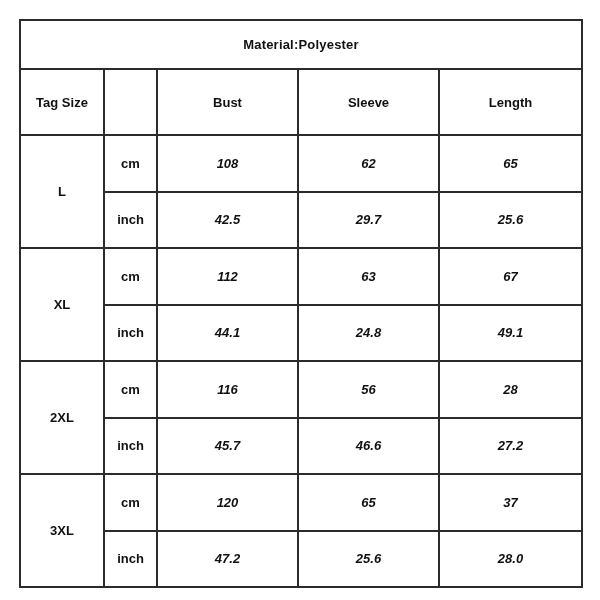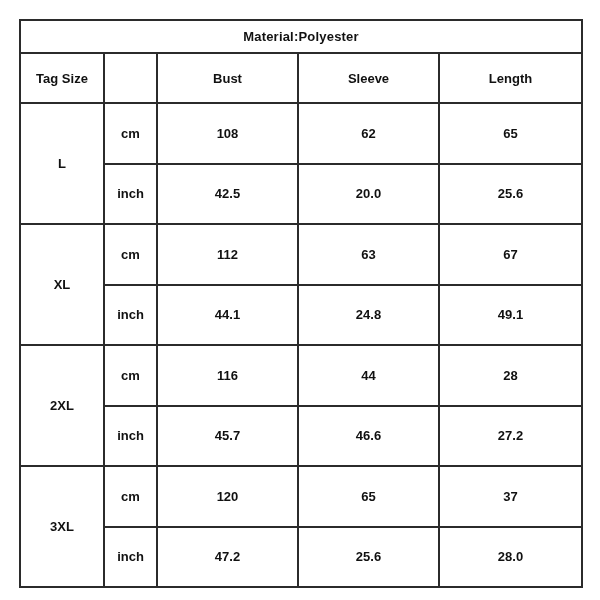--- a/index.html
+++ b/index.html
@@ -30,21 +30,21 @@
     background: #ffffff;
   }
 
   table.size-chart td {
     border: 2px solid #2b2b2b;
     text-align: center;
     vertical-align: middle;
     font-weight: bold;
     color: #111111;
     font-size: 13px;
-    padding: 0;
+    padding: 8px;
     background: #ffffff;
   }
 
   
   td.title-cell {
     font-size: 15px;
     height: 31px;
     letter-spacing: 0.2px;
   }
 
@@ -61,20 +61,21 @@
 
   
   td.unit-cell {
     font-size: 13px;
     margin-left: 38px;
   }
 
   
   td.value-cell {
     font-size: 13px;
+    font-style: italic;
   }
 
   
   td.shaded {
     background: #c0c0c0;
   }
 
   
   col.c-tagsize { width: 84px; }
   col.c-unit    { width: 53px; }
@@ -111,21 +112,21 @@
       <tr>
         <td class="size-label" rowspan="2">L</td>
         <td class="unit-cell">cm</td>
         <td class="value-cell">108</td>
         <td class="value-cell">62</td>
         <td class="value-cell">65</td>
       </tr>
       <tr>
         <td class="unit-cell">inch</td>
         <td class="value-cell shaded">42.5</td>
-        <td class="value-cell shaded">20.0</td>
+        <td class="value-cell shaded">29.7</td>
         <td class="value-cell shaded">25.6</td>
       </tr>
 
       <tr>
         <td class="size-label" rowspan="2">XL</td>
         <td class="unit-cell">cm</td>
         <td class="value-cell">112</td>
         <td class="value-cell">63</td>
         <td class="value-cell">67</td>
       </tr>
@@ -133,21 +134,21 @@
         <td class="unit-cell">inch</td>
         <td class="value-cell shaded">44.1</td>
         <td class="value-cell shaded">24.8</td>
         <td class="value-cell shaded">49.1</td>
       </tr>
 
       <tr>
         <td class="size-label" rowspan="2">2XL</td>
         <td class="unit-cell">cm</td>
         <td class="value-cell">116</td>
-        <td class="value-cell">44</td>
+        <td class="value-cell">56</td>
         <td class="value-cell">28</td>
       </tr>
       <tr>
         <td class="unit-cell">inch</td>
         <td class="value-cell shaded">45.7</td>
         <td class="value-cell shaded">46.6</td>
         <td class="value-cell shaded">27.2</td>
       </tr>
 
       <tr>

